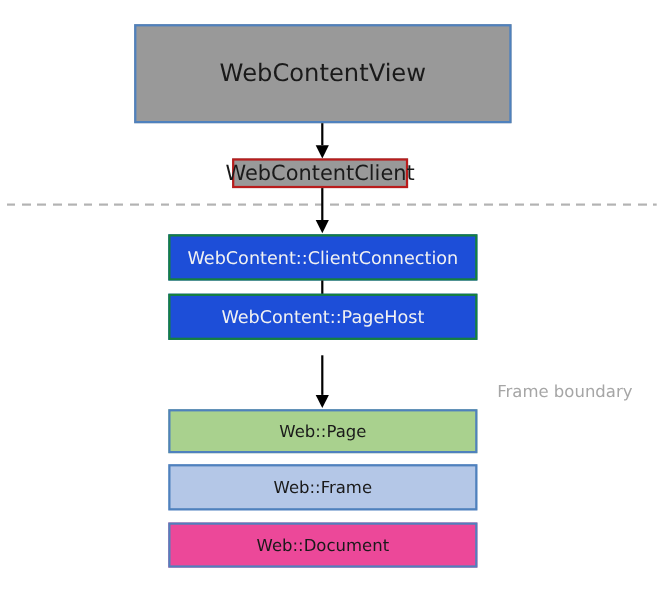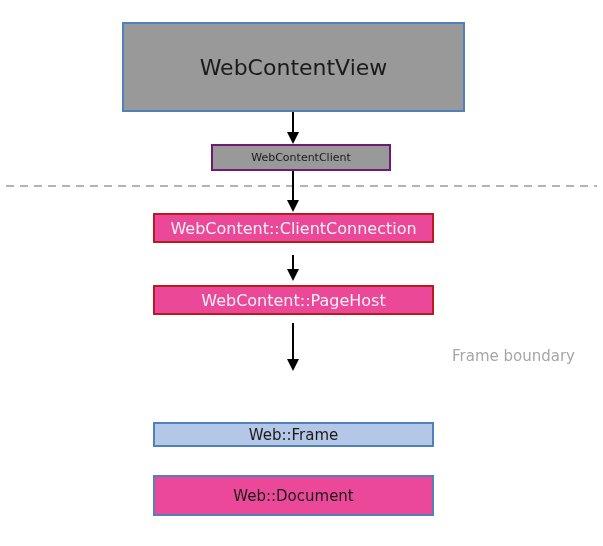--- a/index.html
+++ b/index.html
@@ -24,41 +24,41 @@
     color: #1a1a1a;
     text-align: center;
   }
   .node-view {
     left: 122px; top: 22px; width: 343px; height: 90px;
     background: #999999;
     border: 2px solid #4f81bd;
     font-size: 22px;
   }
   .node-client {
-    left: 211px; top: 144px; width: 180px; height: 27px;
+    left: 211px; top: 144px; width: 160px; height: 27px;
     background: #999999;
-    border: 2px solid #701a75;
-    font-size: 11px;
+    border: 2px solid #b91c1c;
+    font-size: 19px;
   }
   .node-dark {
-    left: 153px; width: 281px; height: 30px;
-    background: #ec4899;
-    border: 2px solid #b91c1c;
+    left: 153px; width: 281px; height: 42px;
+    background: #1d4ed8;
+    border: 2px solid #15803d;
     color: #f2f2f2;
     font-size: 16px;
   }
   .node-clientconnection { top: 213px; }
-  .node-pagehost { top: 285px; }
+  .node-pagehost { top: 267px; }
   .node-lib {
     left: 153px; width: 281px;
     border: 2px solid #4f81bd;
     font-size: 15px;
   }
   .node-page { top: 372px; height: 40px; background: #a9d18e; }
-  .node-frame { top: 422px; height: 25px; background: #b4c7e7; }
+  .node-frame { top: 422px; height: 42px; background: #b4c7e7; }
   .node-document { top: 475px; height: 41px; background: #ec4899; }
 
   .arrow {
     position: absolute;
     left: 292px;
     width: 2px;
     background: #000000;
   }
   .arrow::after {
     content: "";
@@ -122,20 +122,23 @@
   <div class="arrow arrow-3"></div>
 
   <div class="node node-dark node-pagehost">
     <span>WebContent::PageHost</span>
   </div>
 
   <div class="arrow arrow-4"></div>
 
   <div class="region-label label-libweb">Frame boundary</div>
 
+  <div class="node node-lib node-page">
+    <span>Web::Page</span>
+  </div>
 
   <div class="node node-lib node-frame">
     <span>Web::Frame</span>
   </div>
 
   <div class="node node-lib node-document">
     <span>Web::Document</span>
   </div>
 
 </div>

